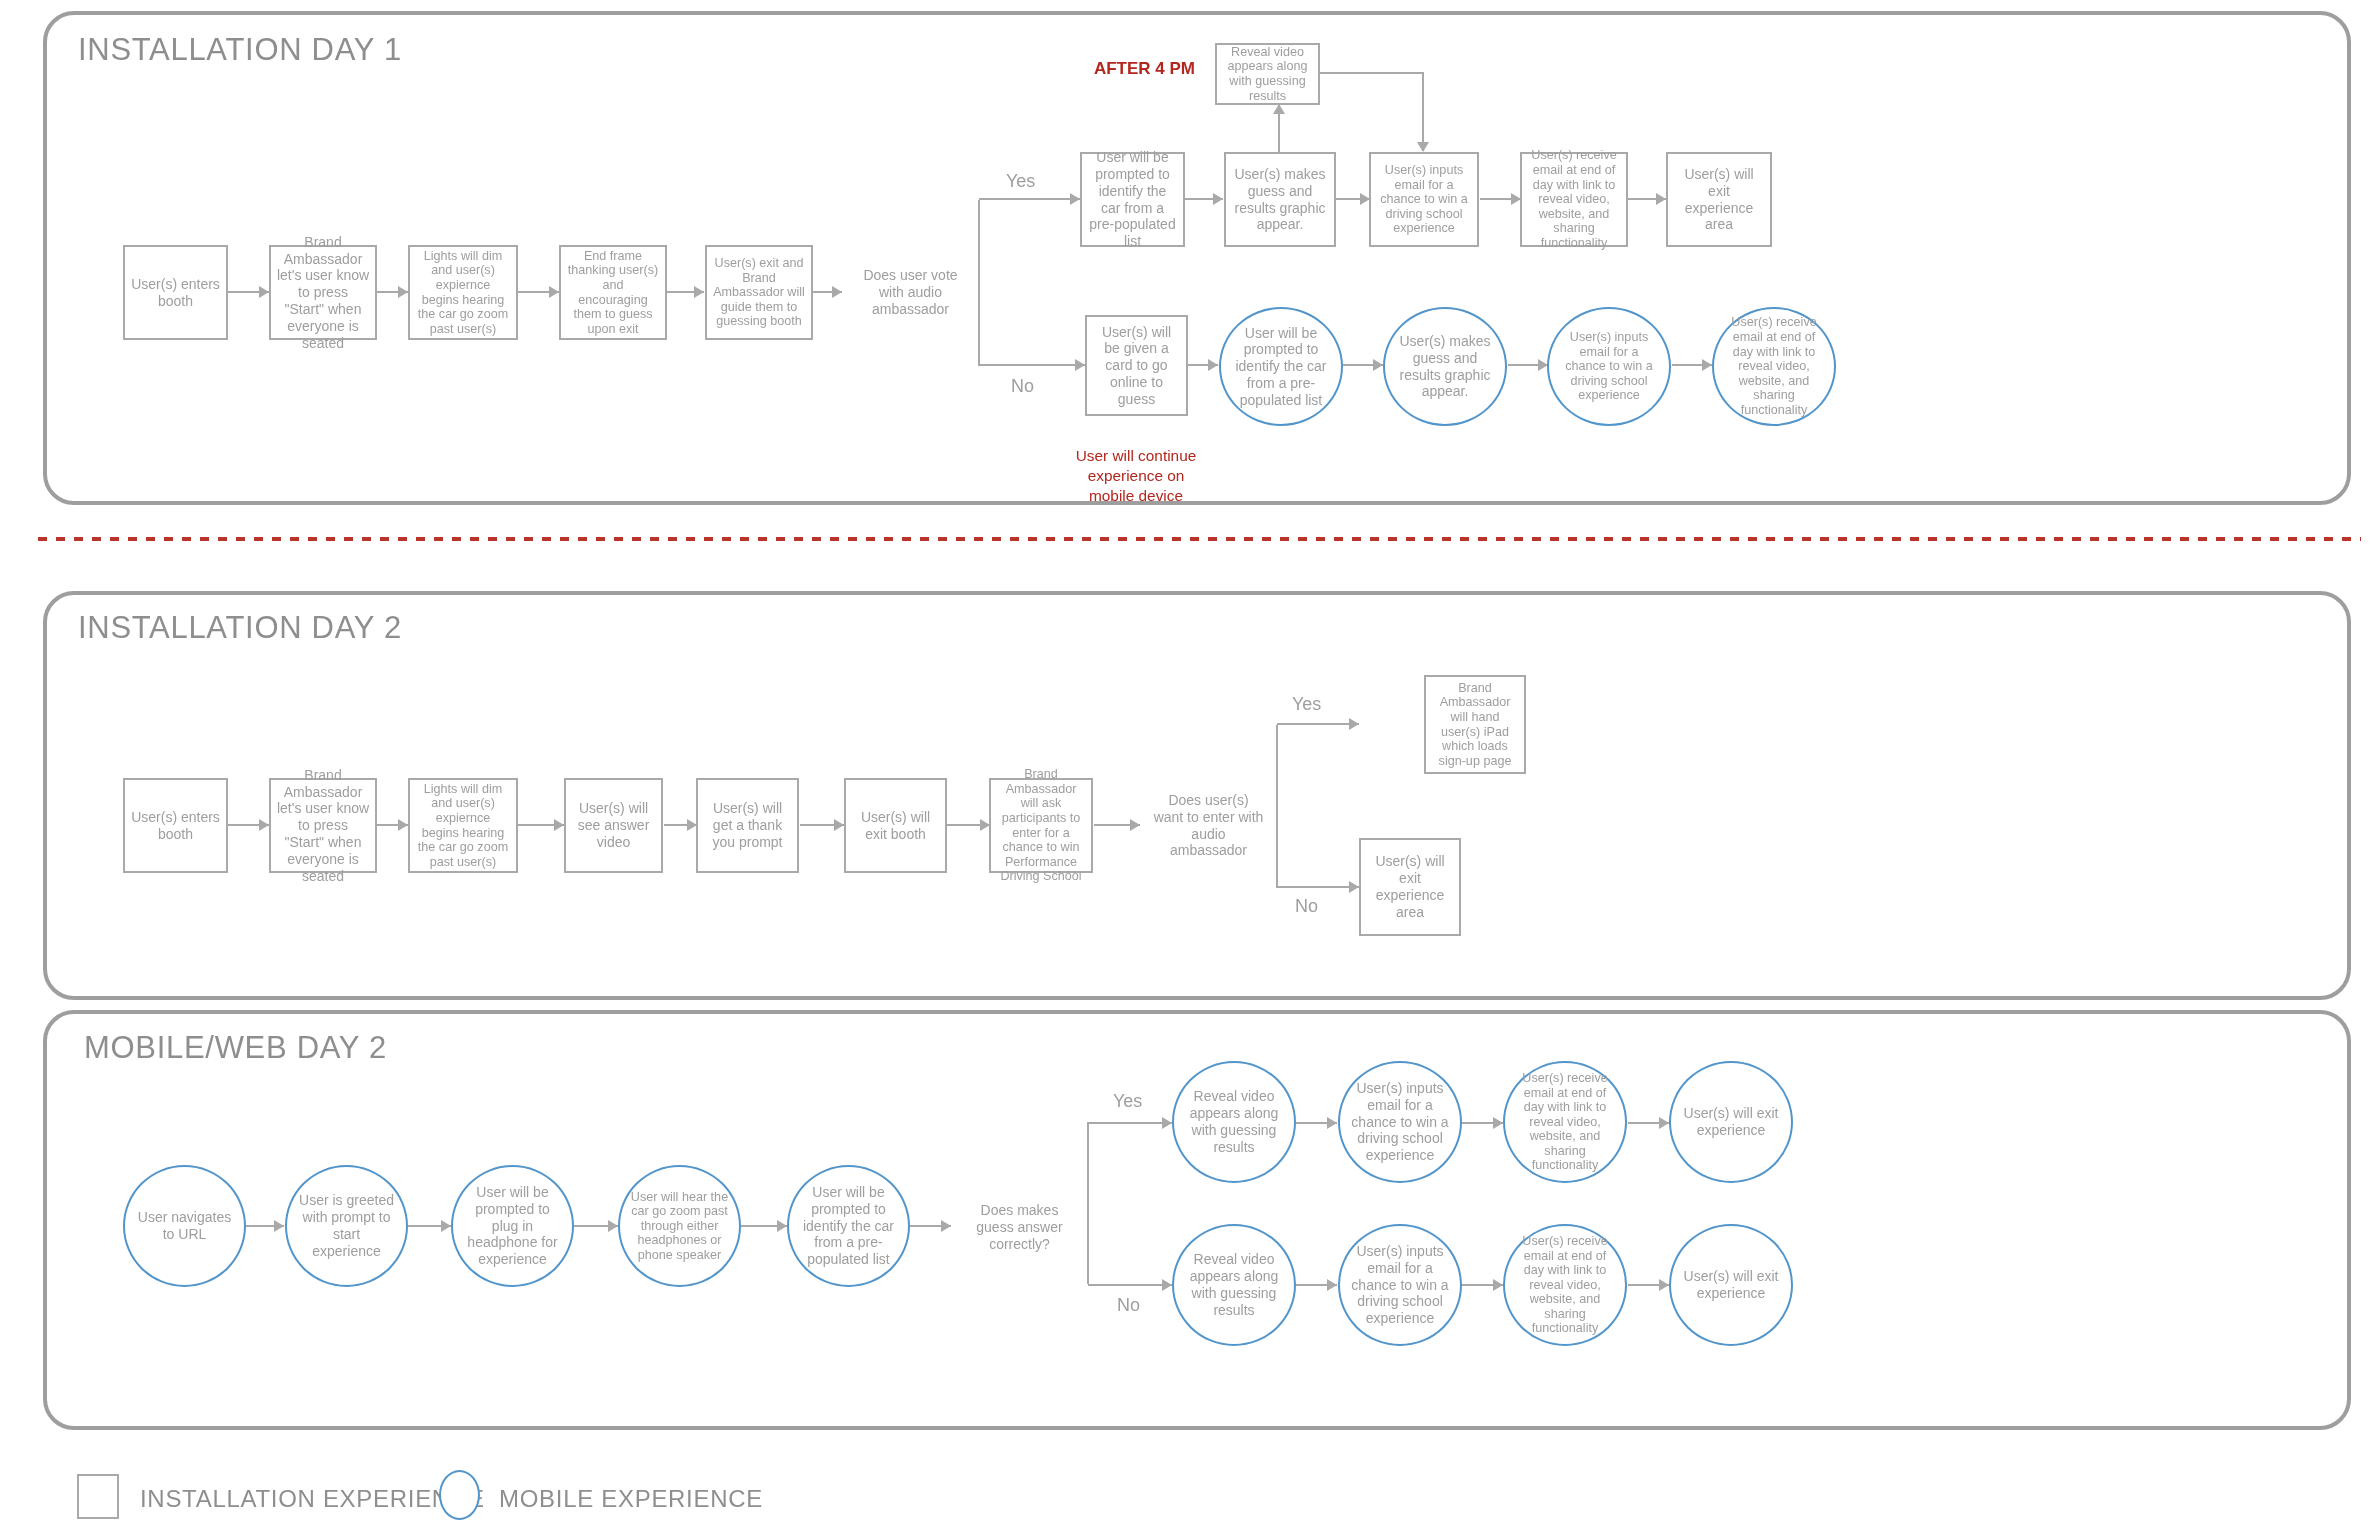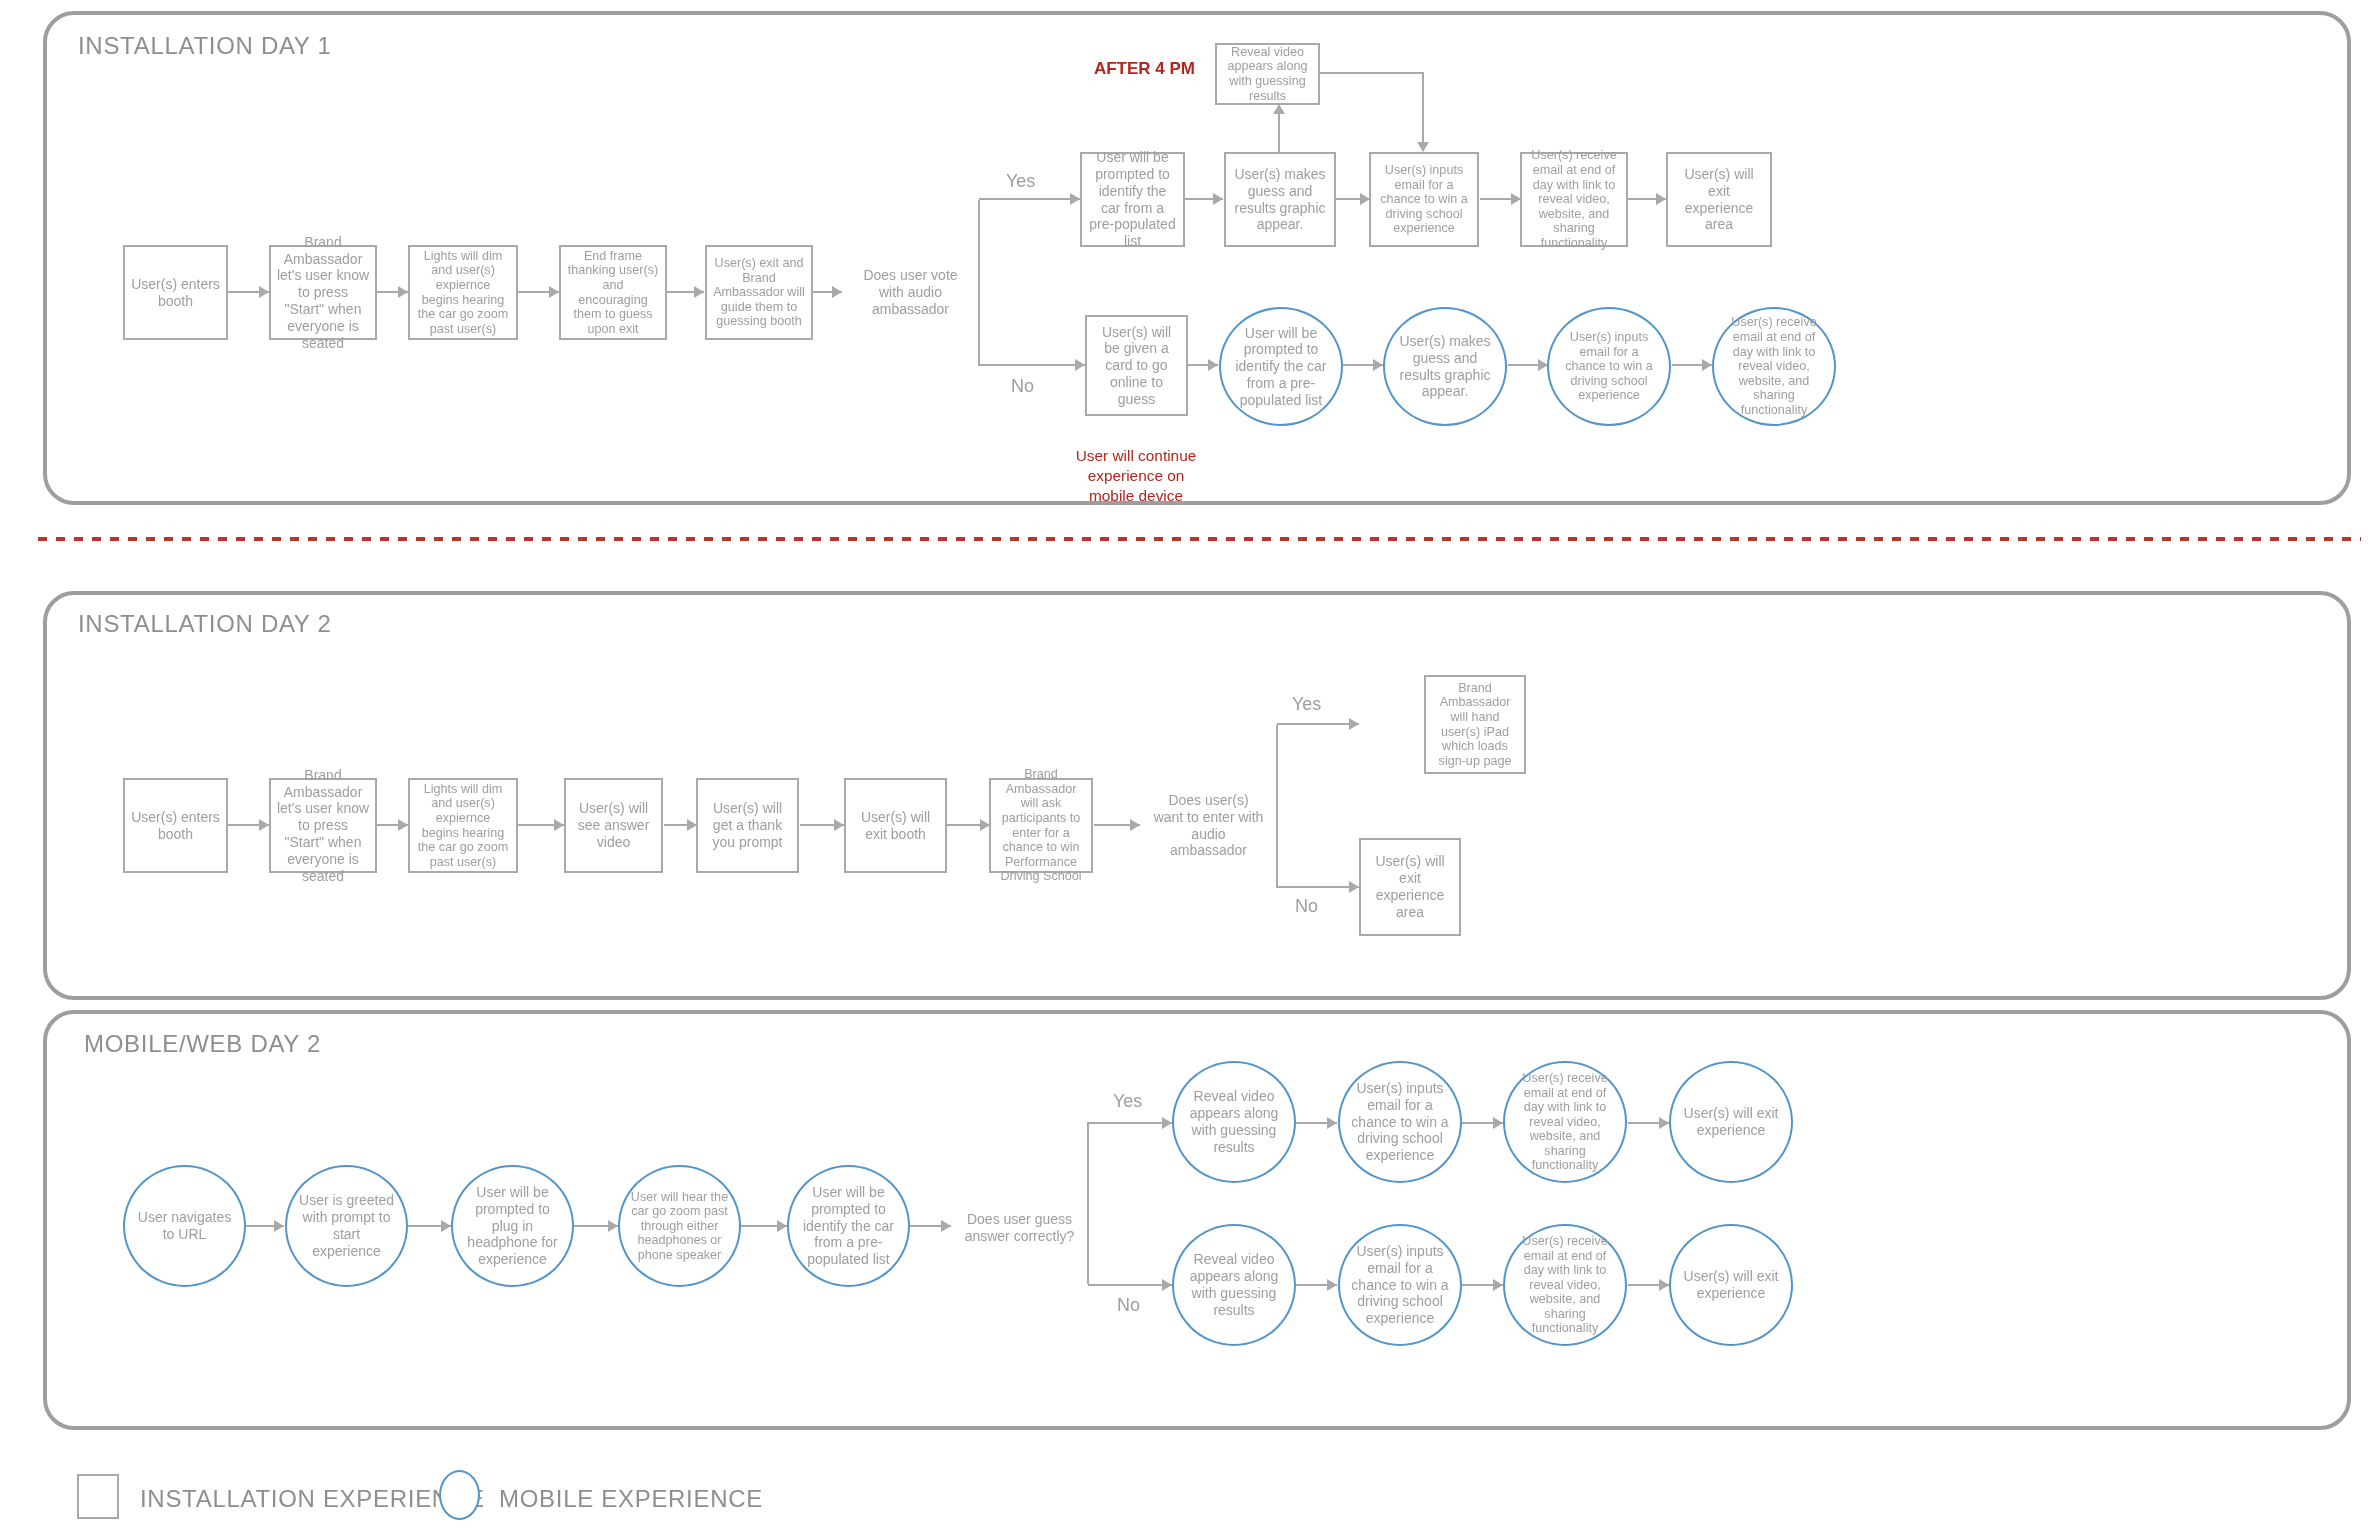--- a/index.html
+++ b/index.html
@@ -1,18 +1,18 @@
 <!DOCTYPE html>
 <html style="font-size:11.2px"><head>
 <meta charset="utf-8">
 <style>
   html,body{margin:0;padding:0;background:#fff;}
   #canvas{position:relative;width:2377px;height:1538px;background:#fff;font-family:"Liberation Sans",sans-serif;overflow:hidden;}
   .panel{position:absolute;border:4.2px solid #9e9e9e;border-radius:31px;box-sizing:border-box;background:#fff;}
-  .ptitle{position:absolute;font-size:24px;color:#8e8e8e;letter-spacing:0.7px;}
+  .ptitle{position:absolute;font-size:31px;color:#8e8e8e;letter-spacing:0.7px;}
   .box{position:absolute;border:2.8px solid #a9a9a9;background:#fff;display:flex;align-items:center;justify-content:center;
        text-align:center;color:#9e9e9e;font-size:14px;line-height:1.2;box-sizing:border-box;padding:2.8px 5.6px;}
   .circ{position:absolute;border:2.8px solid #5295cb;border-radius:50%;background:#fff;display:flex;align-items:center;justify-content:center;
        text-align:center;color:#9e9e9e;font-size:14px;line-height:1.2;box-sizing:border-box;padding:4.2px 9.8px;}
   .sm{font-size:12.6px;line-height:1.16;}
   .diamond{position:absolute;width:137px;height:137px;display:flex;align-items:center;justify-content:center;
        text-align:center;color:#9e9e9e;font-size:14px;line-height:1.2;padding:12.6px;box-sizing:border-box;}
   .diamond::before{content:"";position:absolute;left:50%;top:50%;width:96px;height:96px;
        transform:translate(-50%,-50%) rotate(45deg);border:2.8px solid #a9a9a9;background:#fff;z-index:-1;}
   .lbl{position:absolute;color:#9e9e9e;font-size:18px;}
@@ -123,21 +123,21 @@
   <div class="circ" style="left:123px;top:1165px;width:123px;height:122px">User navigates to URL</div>
   <div class="ah" style="left:246px;top:1225px;width:38px"></div>
   <div class="circ" style="left:285px;top:1165px;width:123px;height:122px">User is greeted with prompt to start experience</div>
   <div class="ah" style="left:408px;top:1225px;width:43px"></div>
   <div class="circ" style="left:451px;top:1165px;width:123px;height:122px">User will be prompted to plug in headphone for experience</div>
   <div class="ah" style="left:574px;top:1225px;width:44px"></div>
   <div class="circ sm" style="left:618px;top:1165px;width:123px;height:122px">User will hear the car go zoom past through either headphones or phone speaker</div>
   <div class="ah" style="left:741px;top:1225px;width:46px"></div>
   <div class="circ" style="left:787px;top:1165px;width:123px;height:122px">User will be prompted to identify the car from a pre-populated list</div>
   <div class="ah" style="left:910px;top:1225px;width:41px"></div>
-  <div class="diamond" style="left:951px;top:1159px">Does user guess answer correctly?</div>
+  <div class="diamond" style="left:951px;top:1159px">Does makes guess answer correctly?</div>
 
   <div class="vl" style="left:1087px;top:1122px;height:162px"></div>
   <div class="ah" style="left:1088px;top:1122px;width:84px"></div>
   <div class="ah" style="left:1088px;top:1284px;width:84px"></div>
   <div class="lbl" style="left:1113px;top:1091px">Yes</div>
   <div class="lbl" style="left:1117px;top:1295px">No</div>
 
   <div class="circ" style="left:1172px;top:1061px;width:124px;height:122px">Reveal video appears along with guessing results</div>
   <div class="ah" style="left:1296px;top:1122px;width:41px"></div>
   <div class="circ" style="left:1338px;top:1061px;width:124px;height:122px">User(s) inputs email for a chance to win a driving school experience</div>

